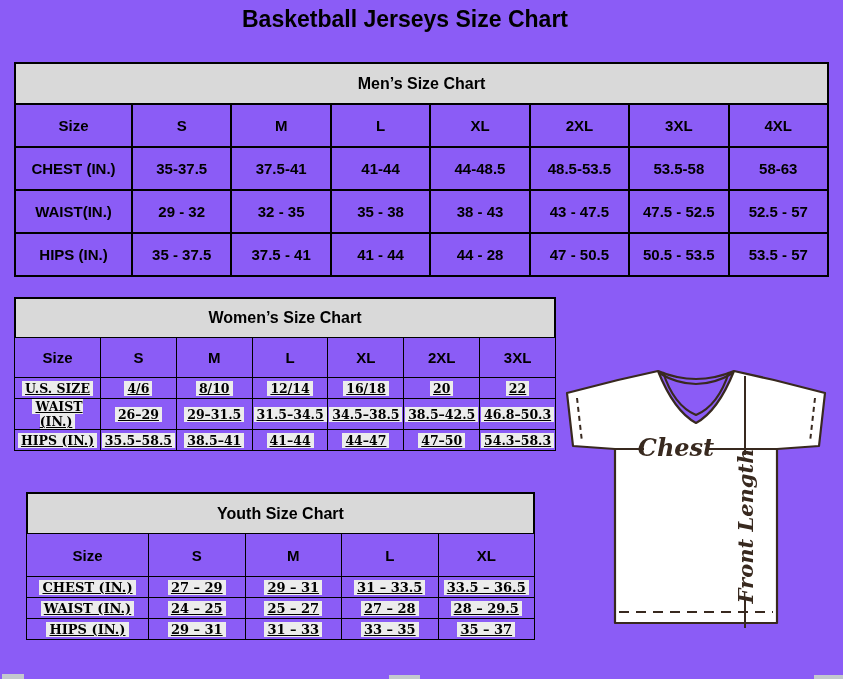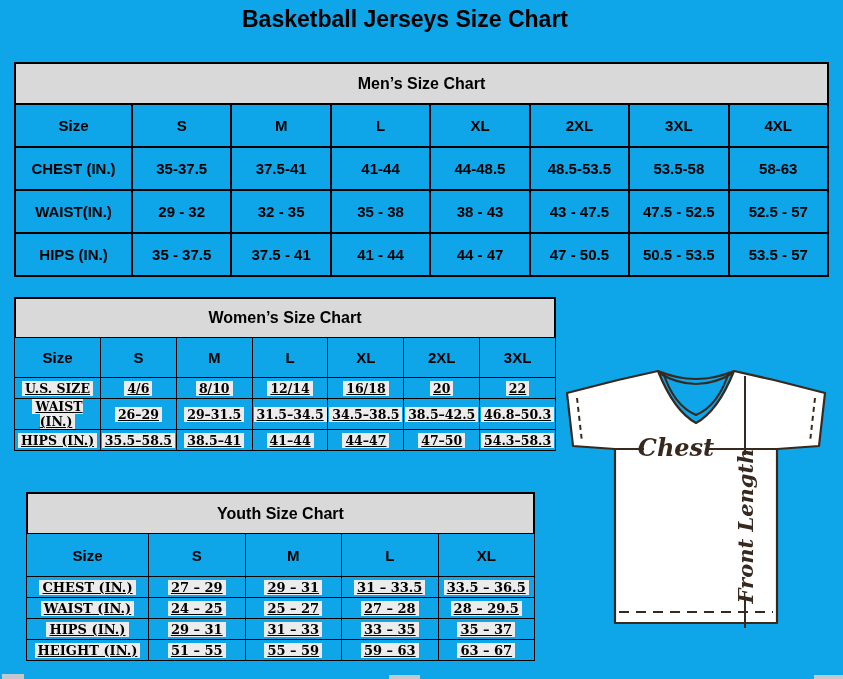--- a/index.html
+++ b/index.html
@@ -1,16 +1,16 @@
 <!DOCTYPE html>
 <html style="--band: #d9d9d9; --hl: #ececec; --frag: #c3c8ce; --ink: #38291f;"><head>
 <meta charset="utf-8">
 <style>
   html,body{margin:0;padding:0;background:#fff;}
-  #canvas{position:relative;width:843px;height:679px;background:#0ea5e9;overflow:hidden;
+  #canvas{position:relative;width:843px;height:679px;background:#8b5cf6;overflow:hidden;
           font-family:"Liberation Sans",sans-serif;color:#000;}
   .title{position:absolute;top:6px;left:0;width:810px;text-align:center;
          font-size:23px;font-weight:bold;letter-spacing:0px;}
   .tblwrap{position:absolute;}
   .band{background:var(--band,#d9d9d9);border:2px solid #000;border-bottom:none;
         text-align:center;font-weight:bold;font-size:16px;}
   table{border-collapse:collapse;width:100%;table-layout:fixed;}
   td{border:2px solid #000;text-align:center;vertical-align:middle;
      font-weight:bold;padding:0;overflow:hidden;}
   
@@ -92,21 +92,21 @@
             <td class="val"><span class="hl">38 - 43</span></td>
             <td class="val"><span class="hl">43 - 47.5</span></td>
             <td class="val"><span class="hl">47.5 - 52.5</span></td>
             <td class="val"><span class="hl">52.5 - 57</span></td>
           </tr>
           <tr>
             <td class="lbl"><span class="hl">HIPS (IN.)</span></td>
             <td class="val"><span class="hl">35 - 37.5</span></td>
             <td class="val"><span class="hl">37.5 - 41</span></td>
             <td class="val"><span class="hl">41 - 44</span></td>
-            <td class="val"><span class="hl">44 - 47</span></td>
+            <td class="val"><span class="hl">44 - 28</span></td>
             <td class="val"><span class="hl">47 - 50.5</span></td>
             <td class="val"><span class="hl">50.5 - 53.5</span></td>
             <td class="val"><span class="hl">53.5 - 57</span></td>
           </tr>
         </tbody>
       </table>
   </div>
 
   <div class="tblwrap women hl-on">
     <div class="band">Women’s Size Chart</div>
@@ -193,27 +193,20 @@
             <td class="val"><span class="hl">27 – 28</span></td>
             <td class="val"><span class="hl">28 – 29.5</span></td>
           </tr>
           <tr>
             <td class="lbl"><span class="hl">HIPS (IN.)</span></td>
             <td class="val"><span class="hl">29 – 31</span></td>
             <td class="val"><span class="hl">31 – 33</span></td>
             <td class="val"><span class="hl">33 – 35</span></td>
             <td class="val"><span class="hl">35 – 37</span></td>
           </tr>
-          <tr>
-            <td class="lbl"><span class="hl">HEIGHT (IN.)</span></td>
-            <td class="val"><span class="hl">51 – 55</span></td>
-            <td class="val"><span class="hl">55 – 59</span></td>
-            <td class="val"><span class="hl">59 – 63</span></td>
-            <td class="val"><span class="hl">63 – 67</span></td>
-          </tr>
         </tbody>
       </table>
   </div>
 
   <svg class="diagram" viewBox="0 0 287 304" stroke="#38291f" fill="none" stroke-width="2.2" stroke-linejoin="round" stroke-linecap="butt">
 
     <path fill="#ffffff" d="M102,9 L62,18 L11,31 L17,84 L59,87 L59,261 L221,261 L221,87 L263,84 L269,31 L218,18 L178,9
              Q162,49 140,61 Q118,49 102,9 Z"></path>
 
     <path d="M102,9 Q140,25 178,9"></path>

